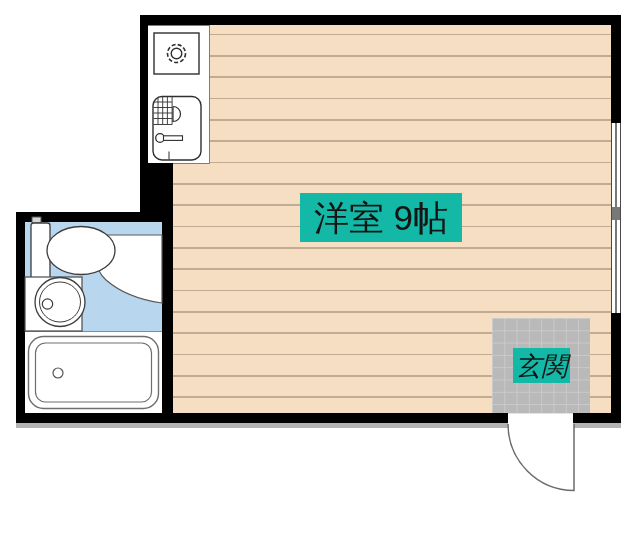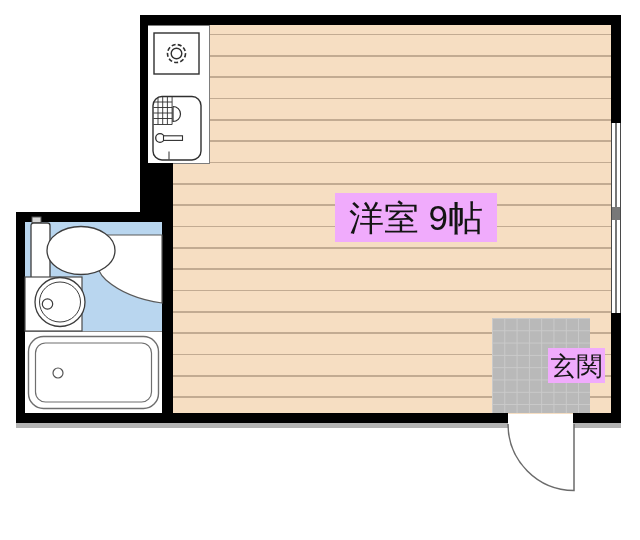--- a/index.html
+++ b/index.html
@@ -22,26 +22,26 @@
     background-size:12.3px 12.3px;
   }
   .window{
     left:611px;top:123px;width:10px;height:190px;
     background:#ffffff;border-left:1.5px solid #4a4a4a;border-right:1.5px solid #4a4a4a;box-sizing:border-box;
   }
   .window .mid{position:absolute;left:3.4px;top:0;width:1.2px;height:100%;background:#777;}
   .window .sash{position:absolute;left:0;top:84px;width:100%;height:13px;background:#787878;}
   .shadow{position:absolute;top:423px;height:4.5px;background:#b3b3b3;}
   .label{
-    position:absolute;background:#f0abfc;color:#141414;
+    position:absolute;background:#14b8a6;color:#141414;
     display:flex;align-items:center;justify-content:center;
-    white-space:nowrap;line-height:1;margin-left:35px;
+    white-space:nowrap;line-height:1;
   }
   .room-label{left:300px;top:193px;width:162px;height:49px;font-size:35px;}
-  .genkan-label{left:513px;top:348px;width:57px;height:35px;font-size:26px;}
+  .genkan-label{left:513px;top:348px;width:57px;height:35px;font-size:26px;font-style:italic;}
   svg{display:block;overflow:visible;}
 </style>
 </head>
 <body>
 
 <div class="plan">
 
   <div class="a floor"></div>
 
   <div class="a kitchen-box">

